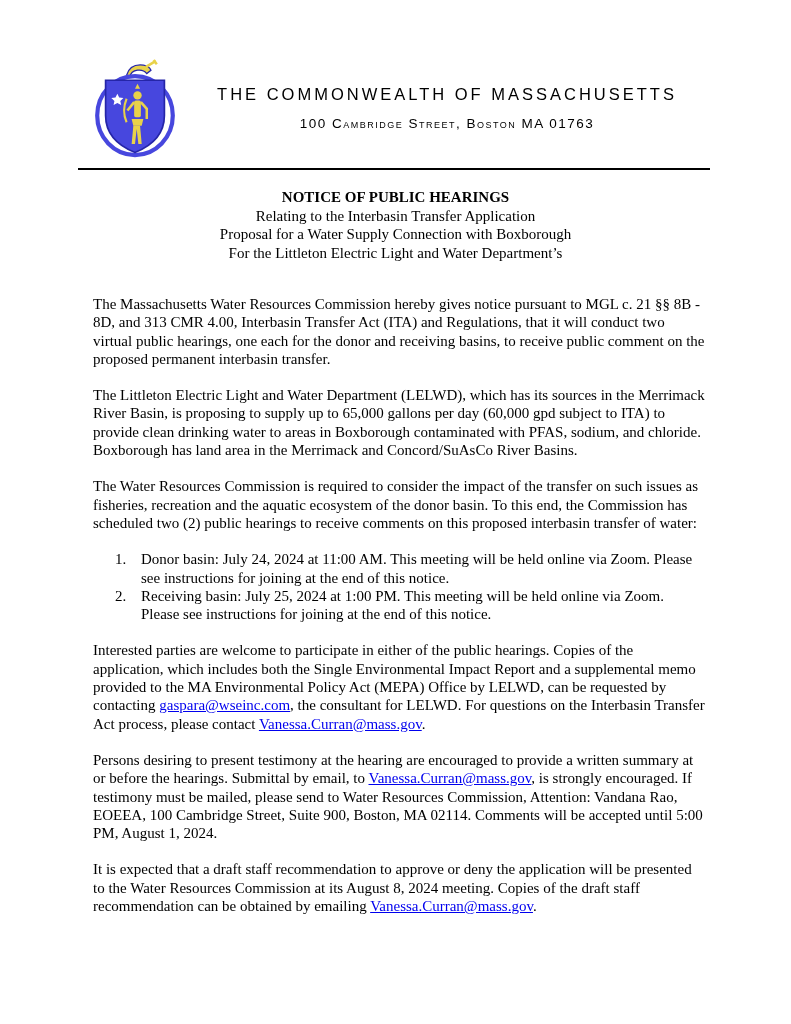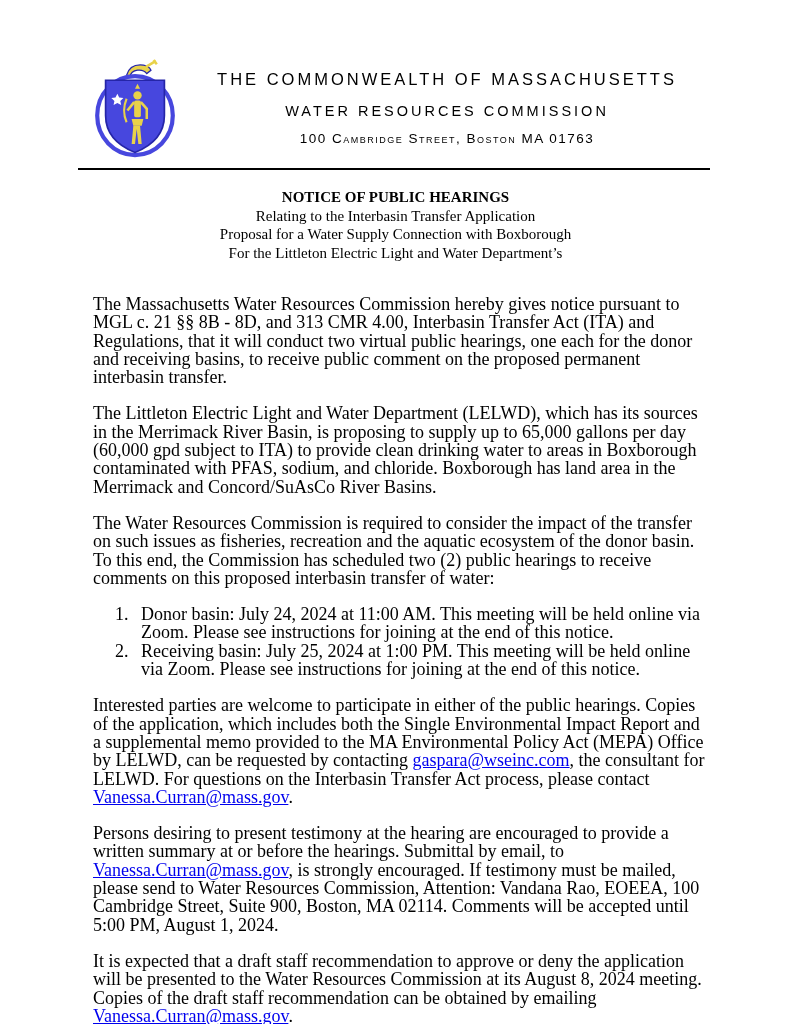--- a/index.html
+++ b/index.html
@@ -56,21 +56,21 @@
   .title-block {
     text-align: center;
     margin-top: 18px;
     font-size: 15px;
     line-height: 18.5px;
   }
   .title-block .heading { font-weight: bold; }
   
   .body {
     margin: 33px 86px 0 93px;
-    font-size: 18px;
+    font-size: 15px;
     line-height: 18.3px;
     text-align: left;
   }
   .para { margin: 0 0 18px 0; }
   .doc-list { margin: 0 0 18px 22px; }
   .list-item { display: flex; }
   .list-item .num { flex: 0 0 26px; }
   .list-item .li-text { flex: 1 1 auto; }
   a.doc-link {
     color: var(--link, #0000EE);
@@ -104,21 +104,20 @@
           <path d="M46 72 h14 l-2 8 h-10 z" stroke="none"></path>
           <path d="M48 80 l-2 22 h4 l2 -18 2 18 h4 l-2 -22 z" stroke="none"></path>
           <path d="M49 52 l-8 10" stroke-width="3" fill="none"></path>
           <path d="M57 52 l7 8 0 12" stroke-width="3" fill="none"></path>
           <path d="M40 48 q-6 14 0 28" stroke-width="2.5" fill="none"></path>
         </g>
       </svg>
     </span>
     <div class="head-text">
       <div class="head-line1">THE COMMONWEALTH OF MASSACHUSETTS</div>
-      <div class="head-line2">WATER RESOURCES COMMISSION</div>
       <div class="head-line3">100 Cambridge Street, Boston MA 01763</div>
     </div>
   </div>
 
   <hr class="rule">
 
   <div class="title-block">
     <div class="heading">NOTICE OF PUBLIC HEARINGS</div>
     <div>Relating to the Interbasin Transfer Application</div>
     <div>Proposal for a Water Supply Connection with Boxborough</div>

